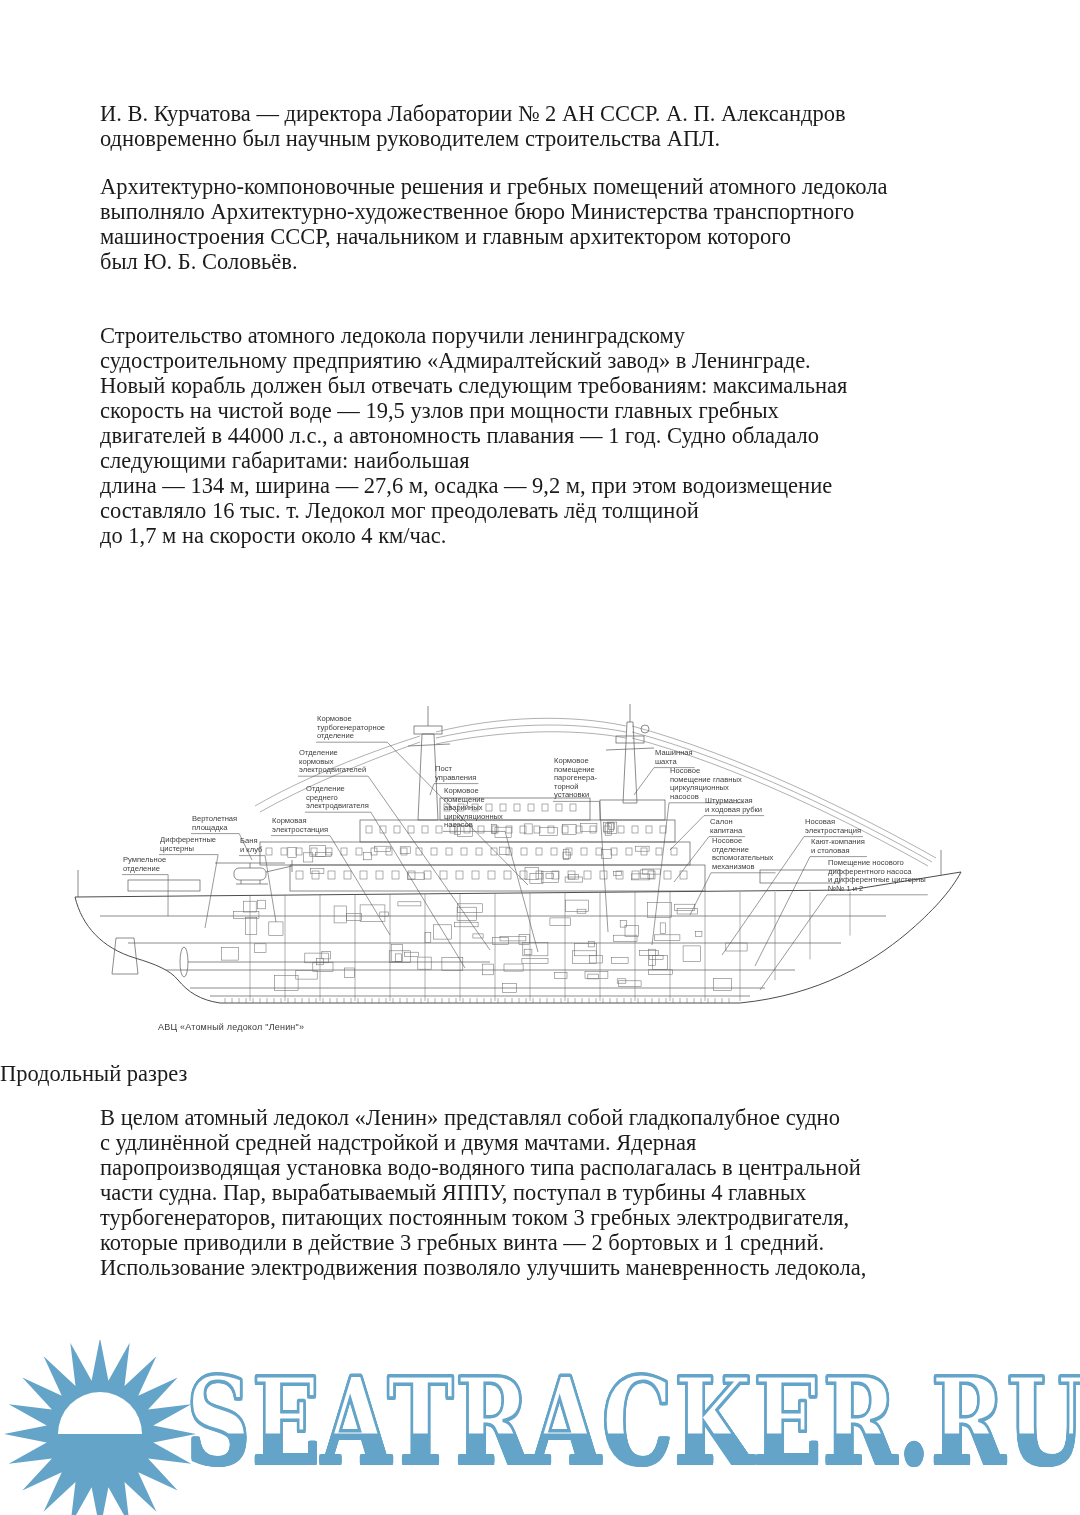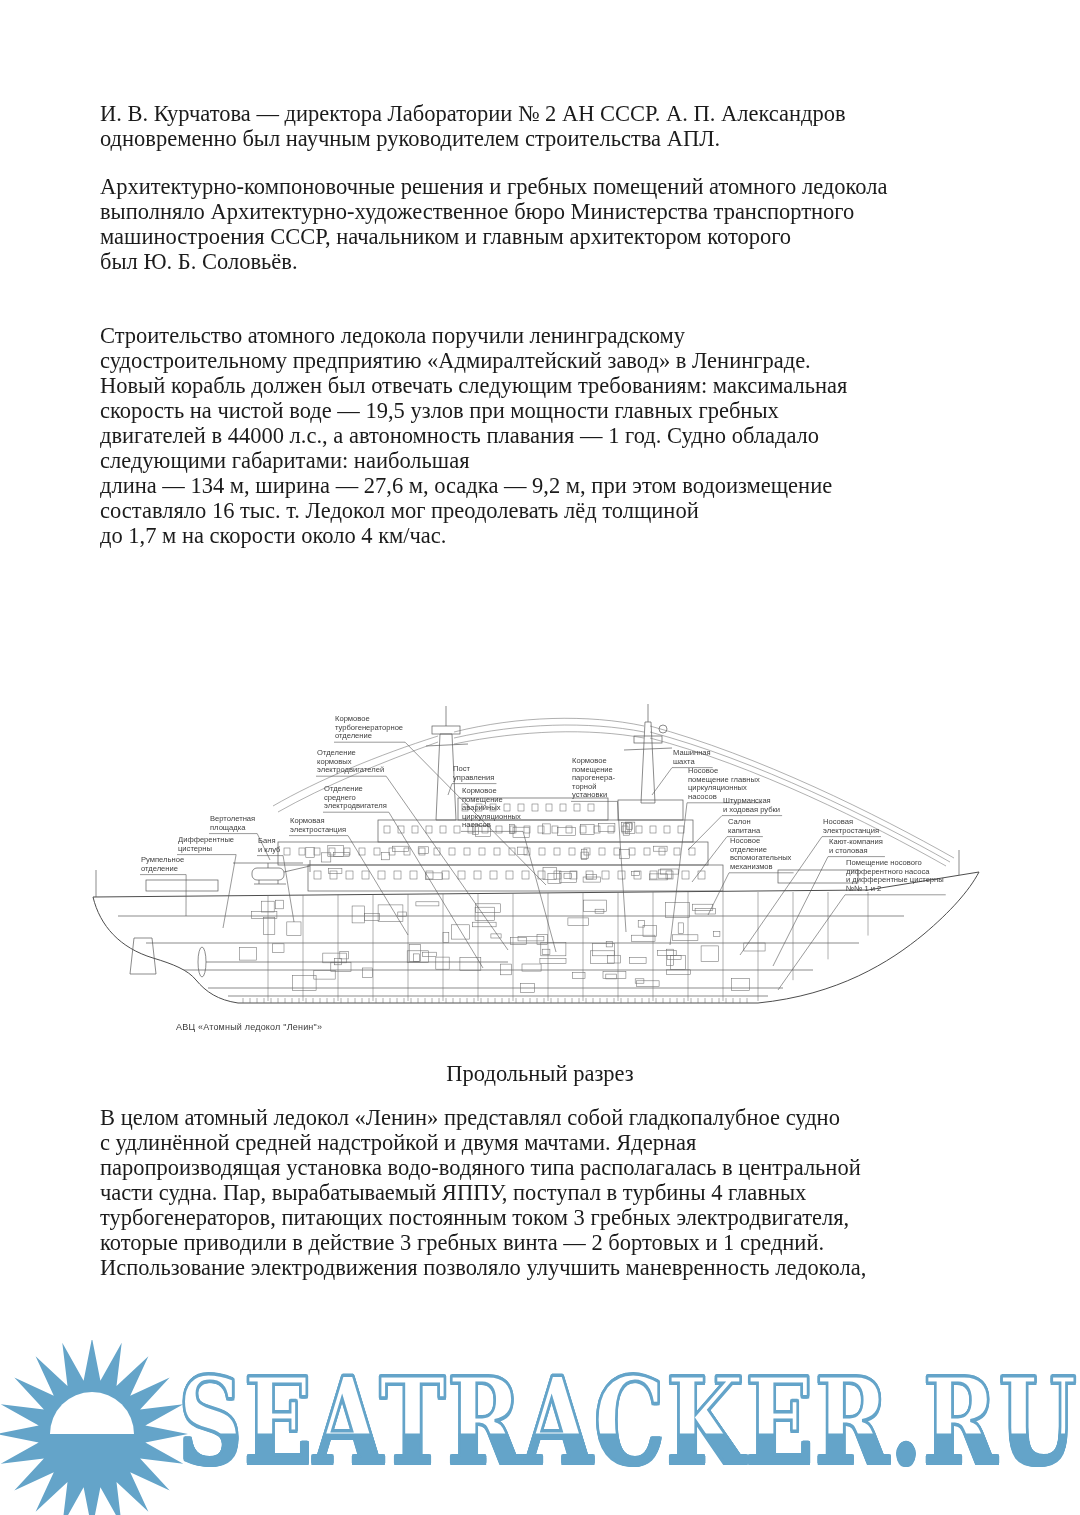--- a/index.html
+++ b/index.html
@@ -11,38 +11,38 @@
   .para{
     position:absolute;left:100px;width:852px;
     font-size:22.5px;line-height:25px;color:#1b1b1b;
     white-space:pre-line;z-index:2;
   }
   #p1{top:101px}
   #p2{top:174px}
   #p3{top:323px}
   #p4{top:1105px}
   .figure{
-    position:absolute;left:78px;top:700px;width:915px;height:350px;z-index:2;
+    position:absolute;left:60px;top:700px;width:915px;height:350px;z-index:2;
   }
   .figure svg{display:block}
   .ln{stroke:#4d4d4d;stroke-width:1;fill:none}
   .md{stroke:#5a5a5a;stroke-width:0.7;fill:none}
   .thin{stroke:#6e6e6e;stroke-width:0.55;fill:none}
   .dlabel{font-family:"Liberation Sans", sans-serif;font-size:7.6px;fill:#3d3d3d}
   .lead{stroke:#555;stroke-width:0.6}
   .credit{
     position:absolute;left:98px;top:322px;
     font-family:"Liberation Sans", sans-serif;font-size:9px;color:#3a3a3a;
     letter-spacing:0.2px;white-space:nowrap;
   }
   .caption{
-    position:absolute;left:0;top:1061px;width:1080px;text-align:center;
+    position:absolute;left:0;top:1061px;width:1080px;text-align:left;
     font-size:22.5px;color:#1b1b1b;z-index:2;
   }
-  .watermark{position:absolute;left:8px;top:0;width:896px;height:1515px;z-index:1;pointer-events:none}
+  .watermark{position:absolute;left:16px;top:0;width:896px;height:1515px;z-index:1;pointer-events:none}
   .sun{position:absolute;left:-16px;top:1340px}
   .wm-wrap{position:absolute;left:170px;top:1362px;width:1200px;height:125px}
   .wm{
     position:absolute;left:0;top:0;
     font-family:"DejaVu Serif", serif;font-weight:700;font-size:119px;line-height:1;
     letter-spacing:2px;white-space:nowrap;
     transform:scaleX(0.75);transform-origin:0 0;
   }
   .wm-outline{
     color:#ffffff;

